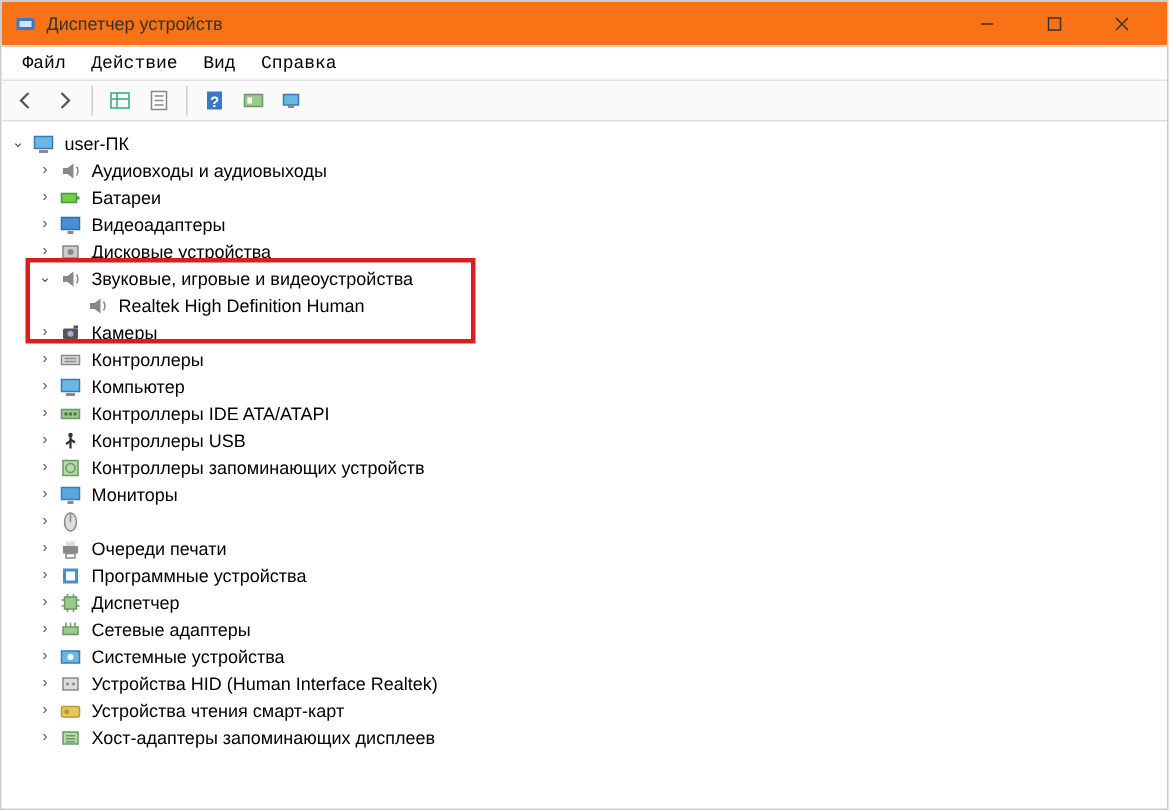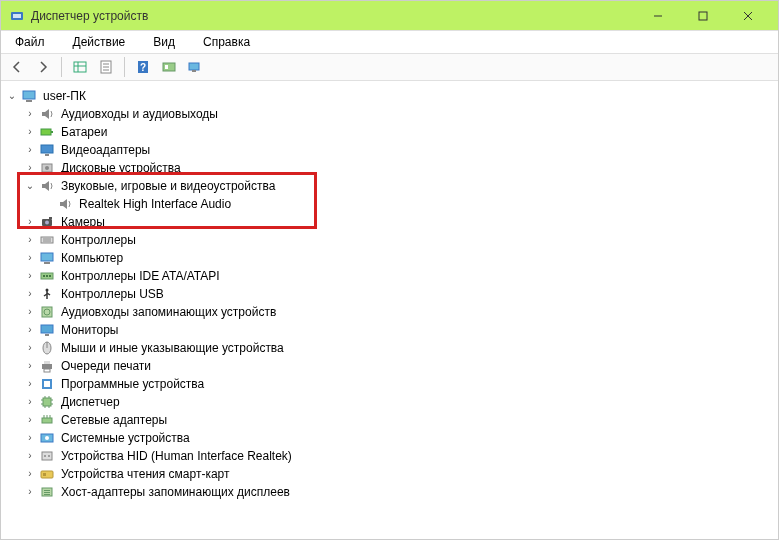--- a/index.html
+++ b/index.html
@@ -13,36 +13,37 @@
     height: 540px;
     overflow: hidden;
     border: 1px solid #ccc;
   }
   .titlebar {
     height: 30px;
     display: flex;
     align-items: center;
     padding: 0 8px;
     border-bottom: 1px solid #e0e0e0;
-    background: #bef264;
+    background: #f97316;
   }
   .titlebar .app-icon { width: 16px; height: 16px; margin-right: 6px; }
   .titlebar .title { flex: 1; color: #333; }
   .titlebar .win-controls { display: flex; gap: 0; }
   .titlebar .win-btn {
     width: 45px; height: 30px;
     display: flex; align-items: center; justify-content: center;
     color: #333; cursor: pointer;
   }
   .menubar {
     height: 22px;
     display: flex;
     align-items: center;
     padding: 0 6px;
-    gap: 12px;
+    gap: 1px;
+    font-family: Liberation Mono, monospace;
   }
   .menubar .menu-item {
     padding: 2px 8px;
     cursor: pointer;
   }
   .toolbar {
     height: 28px;
     border-top: 1px solid #e0e0e0;
     border-bottom: 1px solid #e0e0e0;
     display: flex;
@@ -248,21 +249,21 @@
       </div>
       <div class="tree-row">
         <span class="spacer" style="width:36px"></span>
         <span class="toggle"></span>
         <span class="node-icon">
           <svg width="16" height="16" viewBox="0 0 16 16">
             <path d="M3 6 L6 6 L10 3 L10 13 L6 10 L3 10 Z" fill="#888"></path>
             <path d="M12 5 Q14 8 12 11" fill="none" stroke="#888"></path>
           </svg>
         </span>
-        <span class="label">Realtek High Interface Audio</span>
+        <span class="label">Realtek High Definition Human</span>
       </div>
       <div class="tree-row">
         <span class="spacer" style="width:18px"></span>
         <span class="toggle">›</span>
         <span class="node-icon">
           <svg width="16" height="16" viewBox="0 0 16 16">
             <rect x="3" y="5" width="10" height="7" fill="#555" rx="1"></rect>
             <circle cx="8" cy="8.5" r="2" fill="#aac"></circle>
             <rect x="10" y="3" width="3" height="2" fill="#555"></rect>
           </svg>
@@ -320,21 +321,21 @@
       </div>
       <div class="tree-row">
         <span class="spacer" style="width:18px"></span>
         <span class="toggle">›</span>
         <span class="node-icon">
           <svg width="16" height="16" viewBox="0 0 16 16">
             <rect x="3" y="3" width="10" height="10" fill="#b8d8a8" stroke="#696"></rect>
             <circle cx="8" cy="8" r="3" fill="none" stroke="#696"></circle>
           </svg>
         </span>
-        <span class="label">Аудиовходы запоминающих устройств</span>
+        <span class="label">Контроллеры запоминающих устройств</span>
       </div>
       <div class="tree-row">
         <span class="spacer" style="width:18px"></span>
         <span class="toggle">›</span>
         <span class="node-icon">
           <svg width="16" height="16" viewBox="0 0 16 16">
             <rect x="2" y="3" width="12" height="8" fill="#58a8d8" stroke="#3a78c4"></rect>
             <rect x="6" y="12" width="4" height="2" fill="#888"></rect>
           </svg>
         </span>
@@ -342,21 +343,20 @@
       </div>
       <div class="tree-row">
         <span class="spacer" style="width:18px"></span>
         <span class="toggle">›</span>
         <span class="node-icon">
           <svg width="16" height="16" viewBox="0 0 16 16">
             <ellipse cx="8" cy="8" rx="4" ry="6" fill="#ddd" stroke="#888"></ellipse>
             <line x1="8" y1="2" x2="8" y2="8" stroke="#888"></line>
           </svg>
         </span>
-        <span class="label">Мыши и иные указывающие устройства</span>
       </div>
       <div class="tree-row">
         <span class="spacer" style="width:18px"></span>
         <span class="toggle">›</span>
         <span class="node-icon">
           <svg width="16" height="16" viewBox="0 0 16 16">
             <rect x="3" y="6" width="10" height="5" fill="#888"></rect>
             <rect x="5" y="3" width="6" height="3" fill="#ddd"></rect>
             <rect x="5" y="11" width="6" height="3" fill="#fff" stroke="#888"></rect>
           </svg>

